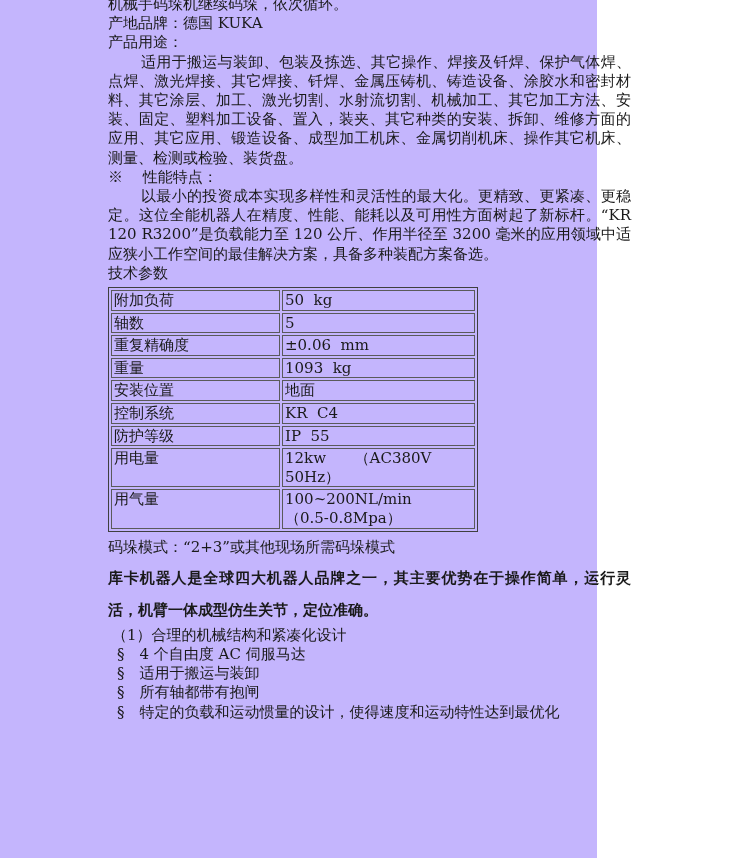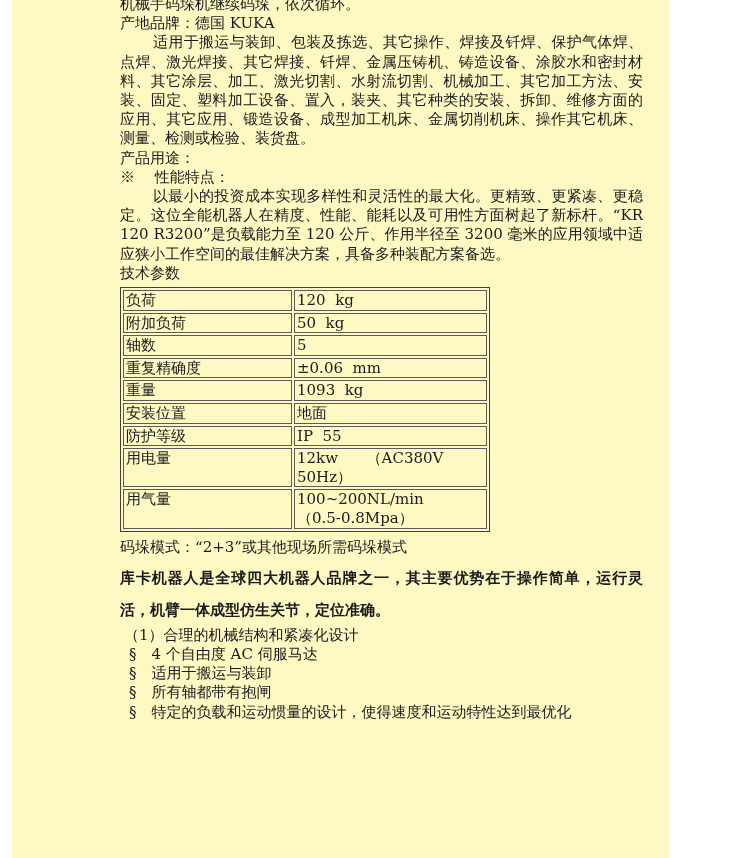--- a/index.html
+++ b/index.html
@@ -9,24 +9,23 @@
   }
   body {
     width: 735px;
     height: 858px;
     overflow: hidden;
     font-family: "DejaVu Serif", "Liberation Serif", serif;
     color: #1a1a1a;
   }
   .page {
     position: relative;
-    width: 657px;
+    width: 597px;
     height: 858px;
-    background: #fef9c3;
-    margin-left: 12px;
+    background: #c4b5fd;
   }
   .content {
     position: absolute;
     left: 108px;
     top: -5px;
     width: 523px;
     font-size: 15px;
     line-height: 19.2px;
   }
   p { margin: 0; padding: 0; }
@@ -72,54 +71,54 @@
   .li .li-text { flex: 1 1 auto; }
 </style>
 </head>
 <body>
 
 <div class="page">
   <div class="content">
 
     <p class="para">机械手码垛机继续码垛，依次循环。</p>
     <p class="para">产地品牌：德国 KUKA</p>
+    <p class="para">产品用途：</p>
+
     <p class="para indent">适用于搬运与装卸、包装及拣选、其它操作、焊接及钎焊、保护气体焊、点焊、激光焊接、其它焊接、钎焊、金属压铸机、铸造设备、涂胶水和密封材料、其它涂层、加工、激光切割、水射流切割、机械加工、其它加工方法、安装、固定、塑料加工设备、置入，装夹、其它种类的安装、拆卸、维修方面的应用、其它应用、锻造设备、成型加工机床、金属切削机床、操作其它机床、测量、检测或检验、装货盘。</p>
-
-    <p class="para">产品用途：</p>
 
     <p class="para">※　 性能特点：</p>
     <p class="para indent">以最小的投资成本实现多样性和灵活性的最大化。更精致、更紧凑、更稳定。这位全能机器人在精度、性能、能耗以及可用性方面树起了新标杆。“KR 120 R3200”是负载能力至 120 公斤、作用半径至 3200 毫米的应用领域中适应狭小工作空间的最佳解决方案，具备多种装配方案备选。</p>
 
     <p class="para">技术参数</p>
 
     <table class="spec">
       <tbody>
-        <tr>
-          <td class="c1">负荷</td>
-          <td class="c2">120  kg</td>
-        </tr>
         <tr>
           <td class="c1">附加负荷</td>
           <td class="c2">50  kg</td>
         </tr>
         <tr>
           <td class="c1">轴数</td>
           <td class="c2">5</td>
         </tr>
         <tr>
           <td class="c1">重复精确度</td>
           <td class="c2">±0.06  mm</td>
         </tr>
         <tr>
           <td class="c1">重量</td>
           <td class="c2">1093  kg</td>
         </tr>
         <tr>
           <td class="c1">安装位置</td>
           <td class="c2">地面</td>
+        </tr>
+        <tr>
+          <td class="c1">控制系统</td>
+          <td class="c2">KR  C4</td>
         </tr>
         <tr>
           <td class="c1">防护等级</td>
           <td class="c2">IP  55</td>
         </tr>
         <tr>
           <td class="c1">用电量</td>
           <td class="c2">12kw      （AC380V  50Hz）</td>
         </tr>
         <tr>

